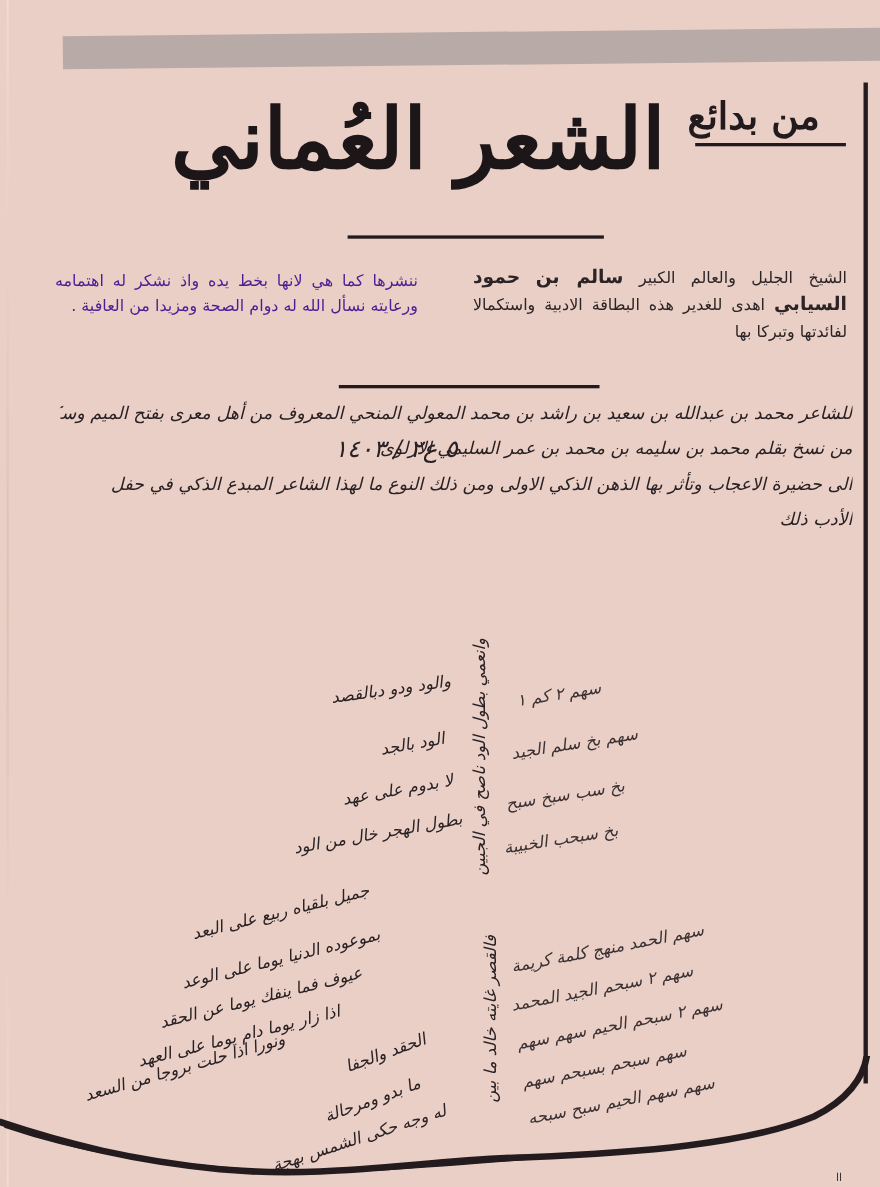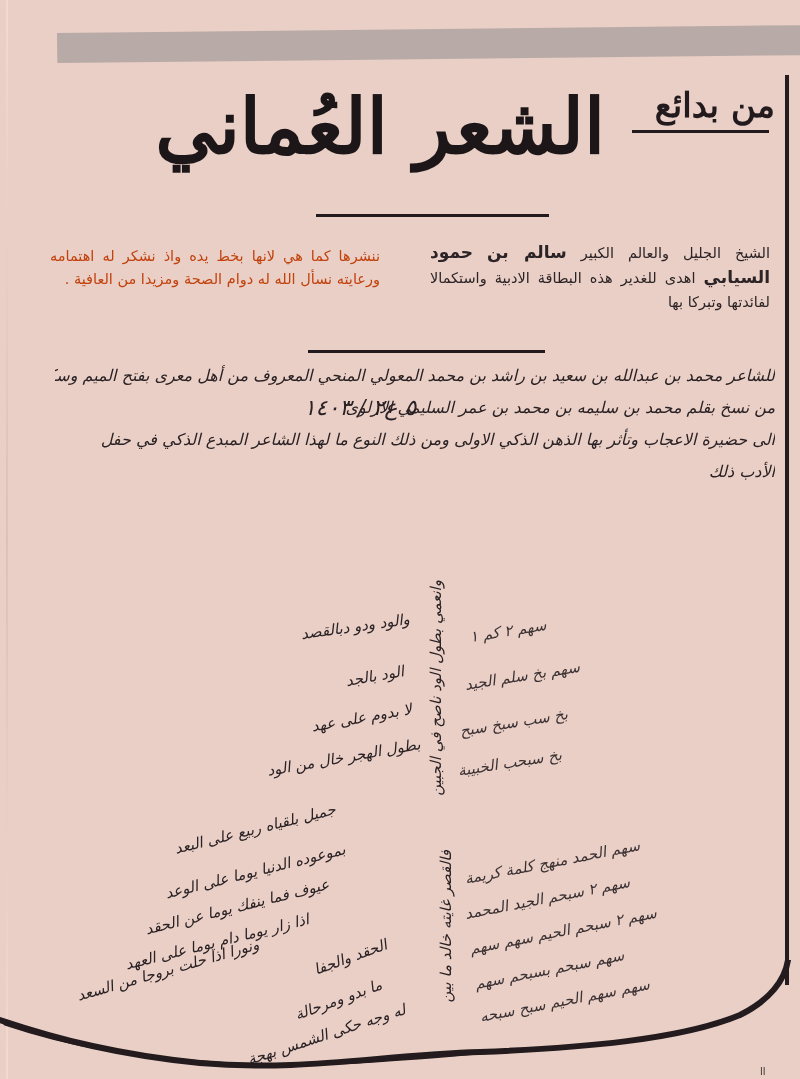--- a/index.html
+++ b/index.html
@@ -25,21 +25,21 @@
     position: absolute; left: 785px; top: 75px; width: 4px; height: 910px;
     background: #241c1e;
   }
   .frame-bottom {
     position: absolute; left: 0; top: 960px; width: 800px; height: 110px;
   }
   .rtl { direction: rtl; unicode-bidi: embed; }
   .pre-title {
     position: absolute; left: 625px; top: 85px; width: 150px;
     font-family: "DejaVu Serif", serif; font-size: 34px; font-weight: bold;
-    text-align: right; color: #221a1c; white-space: nowrap;
+    text-align: left; color: #221a1c; white-space: nowrap;
   }
   .pre-title-rule {
     position: absolute; left: 632px; top: 130px; width: 137px; height: 3px; background: #221a1c;
   }
   .main-title {
     position: absolute; left: 205px; top: 82px; width: 400px;
     font-family: "DejaVu Serif", serif; font-size: 76px; font-weight: bold;
     text-align: center; color: #1d1618; white-space: nowrap; letter-spacing: -1px;
   }
   .title-rule {
@@ -47,21 +47,21 @@
   }
   .intro-right {
     position: absolute; left: 430px; top: 240px; width: 340px;
     font-size: 14.5px; line-height: 24px; text-align: justify; text-align-last: right;
     color: #2b2325;
   }
   .intro-right b { font-size: 17px; }
   .intro-left {
     position: absolute; left: 50px; top: 245px; width: 330px;
     font-size: 14.5px; line-height: 23px; text-align: justify; text-align-last: right;
-    color: #c2410c;
+    color: #4c1d95;
   }
   .mid-rule {
     position: absolute; left: 308px; top: 350px; width: 237px; height: 3px; background: #221a1c;
   }
   .hand {
     font-family: "DejaVu Serif", serif; font-style: italic; color: #2a2124;
   }
   .letter {
     position: absolute; left: 55px; top: 360px; width: 720px;
     font-size: 16px; line-height: 32px; text-align: justify; text-align-last: right;

